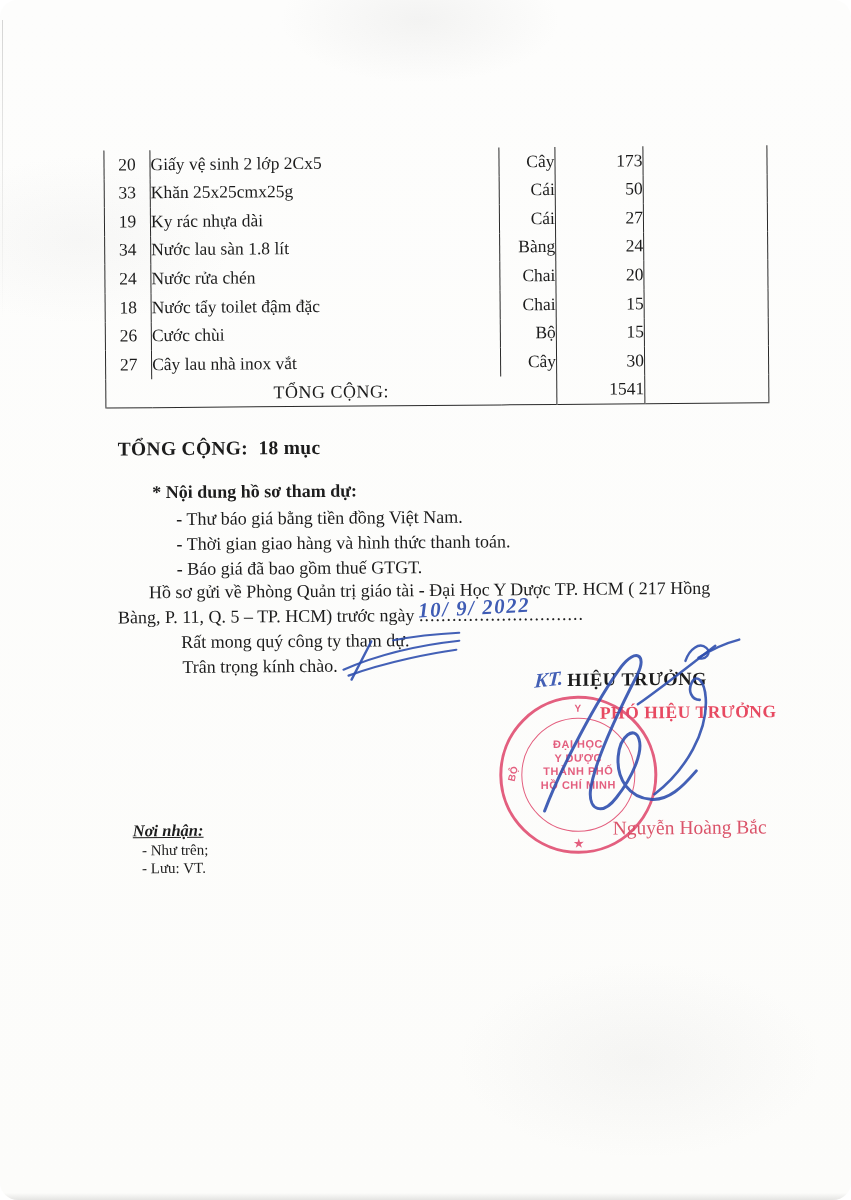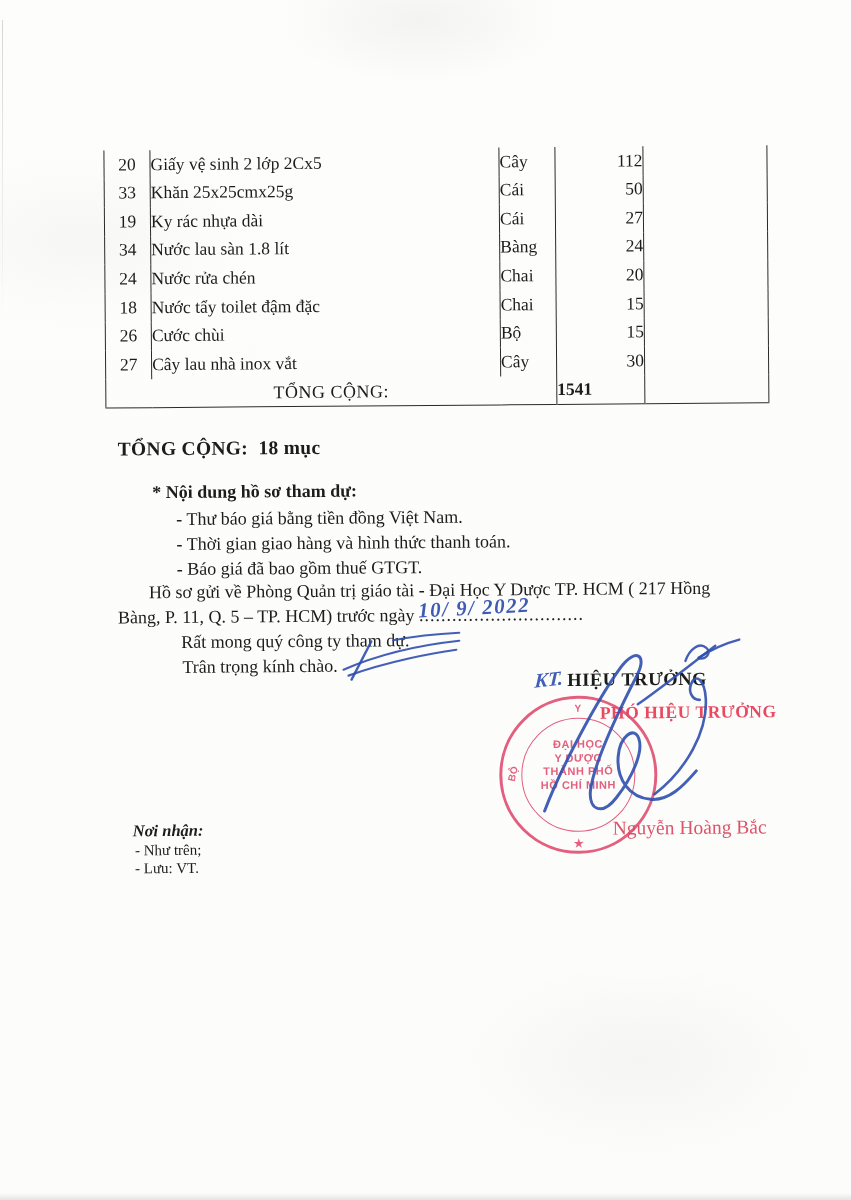--- a/index.html
+++ b/index.html
@@ -5,40 +5,41 @@
   html,body{margin:0;padding:0;}
   .page{
     position:relative; width:851px; height:1200px; overflow:hidden;
     background:
       radial-gradient(220px 120px at 80px 240px, rgba(190,190,190,0.10), rgba(0,0,0,0) 70%),
       radial-gradient(260px 140px at 640px 1060px, rgba(180,180,180,0.10), rgba(0,0,0,0) 70%),
       radial-gradient(200px 90px at 420px 20px,  rgba(170,170,170,0.12), rgba(0,0,0,0) 70%),
       linear-gradient(#fdfdfc,#fcfcfa);
     font-family:"Liberation Serif","DejaVu Serif",serif;
     color:#1c1c1c;
+    border-radius:18px;
   }
   .page::after{content:""; position:absolute; left:0; right:0; bottom:0; height:7px;
     background:linear-gradient(rgba(0,0,0,0), rgba(120,120,120,0.18)); }
   .page::before{content:""; position:absolute; left:2px; top:20px; height:300px; width:1px;
     background:linear-gradient(rgba(140,140,140,0.35), rgba(0,0,0,0)); }
   .sheet{position:absolute; inset:0; transform:rotate(-0.45deg); transform-origin:50% 40%;}
 
   
   table.items{position:absolute; left:106px; top:148px; width:663px;
     border-collapse:collapse; table-layout:fixed;
     border-bottom:1.8px solid #2b2b2b; font-size:17.5px;}
   table.items td{height:28.6px; padding:0; vertical-align:middle; line-height:1;}
   td.c-no   {border-left:1.6px solid #2b2b2b; border-right:1.1px solid #2b2b2b; text-align:center;}
   td.c-name {border-right:1.1px solid #2b2b2b; padding-left:11px; text-align:left;}
-  td.c-unit {border-right:1.1px solid #2b2b2b; text-align:left;}
+  td.c-unit {border-right:1.1px solid #2b2b2b; text-align:right;}
   td.c-qty  {border-right:1.1px solid #2b2b2b; text-align:right; padding-right:14px;}
   td.c-empty{border-right:1.6px solid #2b2b2b;}
   td.t-label{border-left:1.6px solid #2b2b2b; border-right:1.1px solid #2b2b2b;
     text-align:center; font-size:18px; letter-spacing:0.5px;}
-  td.t-qty  {border-right:1.1px solid #2b2b2b; text-align:left; padding-right:14px; font-weight:bold;}
+  td.t-qty  {border-right:1.1px solid #2b2b2b; text-align:right; padding-right:14px; font-weight:normal;}
 
   
   .abs{position:absolute; white-space:nowrap;}
   .grand-total{left:118px; top:436px; font-size:19.5px; font-weight:bold; letter-spacing:0.3px;}
   .dossier-head{left:152px; top:480px; font-size:18px; font-weight:bold;}
   .dossier-items{left:176px; top:505px; font-size:18px; line-height:25.2px;}
   .para1{left:148px; top:580px; font-size:18px;}
   .para2{left:117px; top:605px; font-size:18px;}
   .closing1{left:180px; top:630px; font-size:18px;}
   .closing2{left:181px; top:655px; font-size:18px;}
@@ -48,22 +49,22 @@
     font-weight:bold; opacity:.92;}
 
   .sign-title{left:533px; top:669px; font-size:18.5px;}
   .sign-title .kt{color:#2f4fae; font-style:italic; font-weight:bold; font-size:20px;
     display:inline-block; transform:rotate(-6deg) skewX(-10deg); margin-right:4px; opacity:.9;}
   .sign-title .role{font-weight:bold; letter-spacing:0.5px;}
   .vice-title{left:598px; top:704px; font-size:17.5px; font-weight:bold;
     color:#e63b55; letter-spacing:0.5px; opacity:.92;}
   .signer-name{left:610px; top:819px; font-size:19.5px; color:#d94b63; opacity:.95;}
 
-  .recipients-head{left:130px; top:819px; font-size:16.5px; font-weight:bold; font-style:italic;}
-  .recipients-items{left:132px; top:840px; font-size:15px; line-height:17.5px;}
+  .recipients-head{left:130px; top:819px; font-size:16.5px; font-weight:bold; font-style:italic;text-decoration:underline;}
+  .recipients-items{left:139px; top:840px; font-size:15px; line-height:17.5px;}
 
   
   .stamp{position:absolute; left:497px; top:697px; width:158px; height:158px;
     color:#e04a6e; opacity:.88;}
   .stamp .outer{position:absolute; inset:0; border:3.5px solid currentColor; border-radius:50%;}
   .stamp .inner{position:absolute; inset:22px; border:1.6px solid currentColor; border-radius:50%;}
   .stamp .center-text{position:absolute; left:0; right:0; top:42px; text-align:center;
     font-family:"Liberation Sans","DejaVu Sans",sans-serif;
     font-size:11px; font-weight:bold; line-height:13.5px; letter-spacing:0.5px;}
   .stamp .ring-top{position:absolute; left:0; right:0; top:7px; text-align:center;
@@ -89,21 +90,21 @@
           <col style="width:349px">
           <col style="width:56px">
         <col style="width:88px">
           <col style="width:124px">
       </colgroup>
       <tbody>
           <tr>
           <td class="c-no">20</td>
           <td class="c-name">Giấy vệ sinh 2 lớp 2Cx5</td>
           <td class="c-unit">Cây</td>
-          <td class="c-qty">112</td>
+          <td class="c-qty">173</td>
           <td class="c-empty"></td>
         </tr>
           <tr>
           <td class="c-no">33</td>
           <td class="c-name">Khăn 25x25cmx25g</td>
           <td class="c-unit">Cái</td>
           <td class="c-qty">50</td>
           <td class="c-empty"></td>
         </tr>
           <tr>

